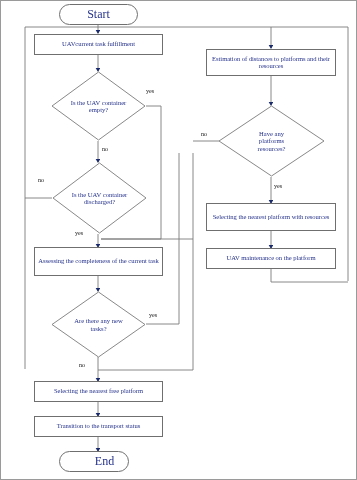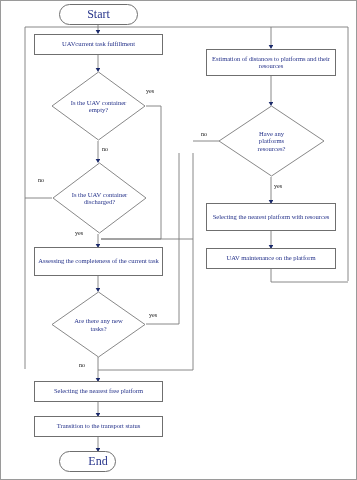--- a/index.html
+++ b/index.html
@@ -153,21 +153,21 @@
   </div>
 
   <div class="node proc" style="left:33px;top:380px;width:129px;height:21px;">
     <span>Selecting the nearest free platform</span>
   </div>
 
   <div class="node proc" style="left:33px;top:415px;width:129px;height:21px;">
     <span>Transition to the transport status</span>
   </div>
 
-  <div class="node term" style="left:58px;top:450px;width:57px;height:21px;padding-left:21px;">
+  <div class="node term" style="left:58px;top:450px;width:70px;height:21px;padding-left:21px;">
     <span>End</span>
   </div>
 
   <div class="node proc" style="left:205px;top:48px;width:130px;height:27px;">
     <span style="display:block;width:124px;">Estimation of distances to platforms and their resources</span>
   </div>
 
   <div class="node dec" style="left:217px;top:104px;width:107px;height:72px;">
     <svg viewBox="0 0 107 72" width="107" height="72" style="position:absolute;left:0;top:0;">
       <polygon points="53.5,1 106,36 53.5,71 1,36" fill="#ffffff" stroke="#7b7b7b" stroke-width="0.9"></polygon>

